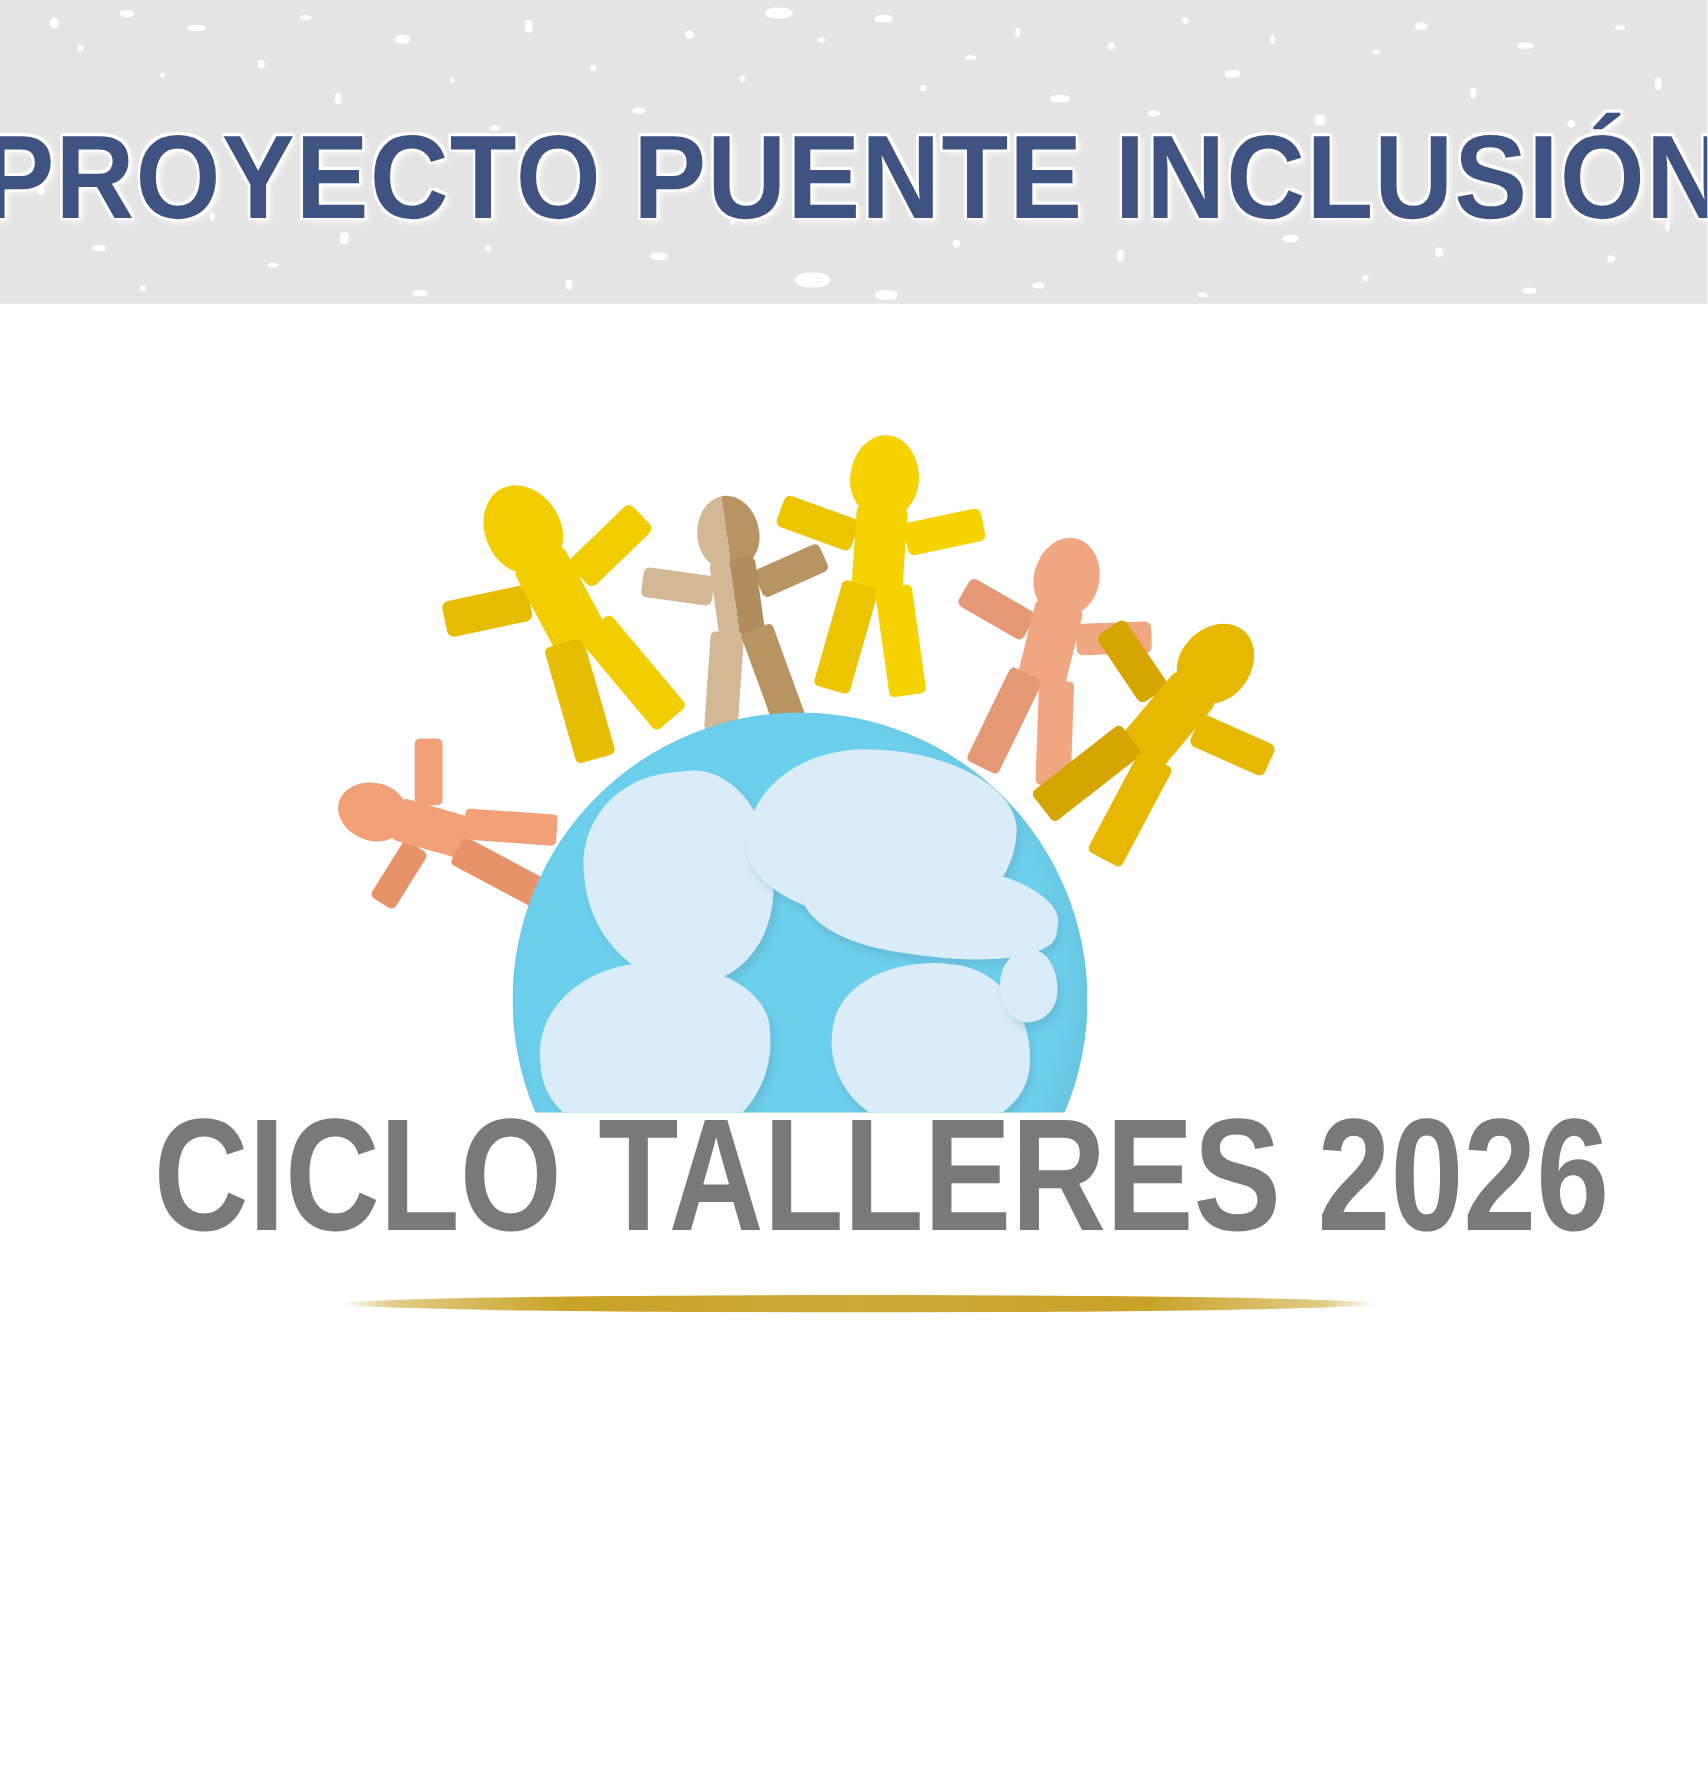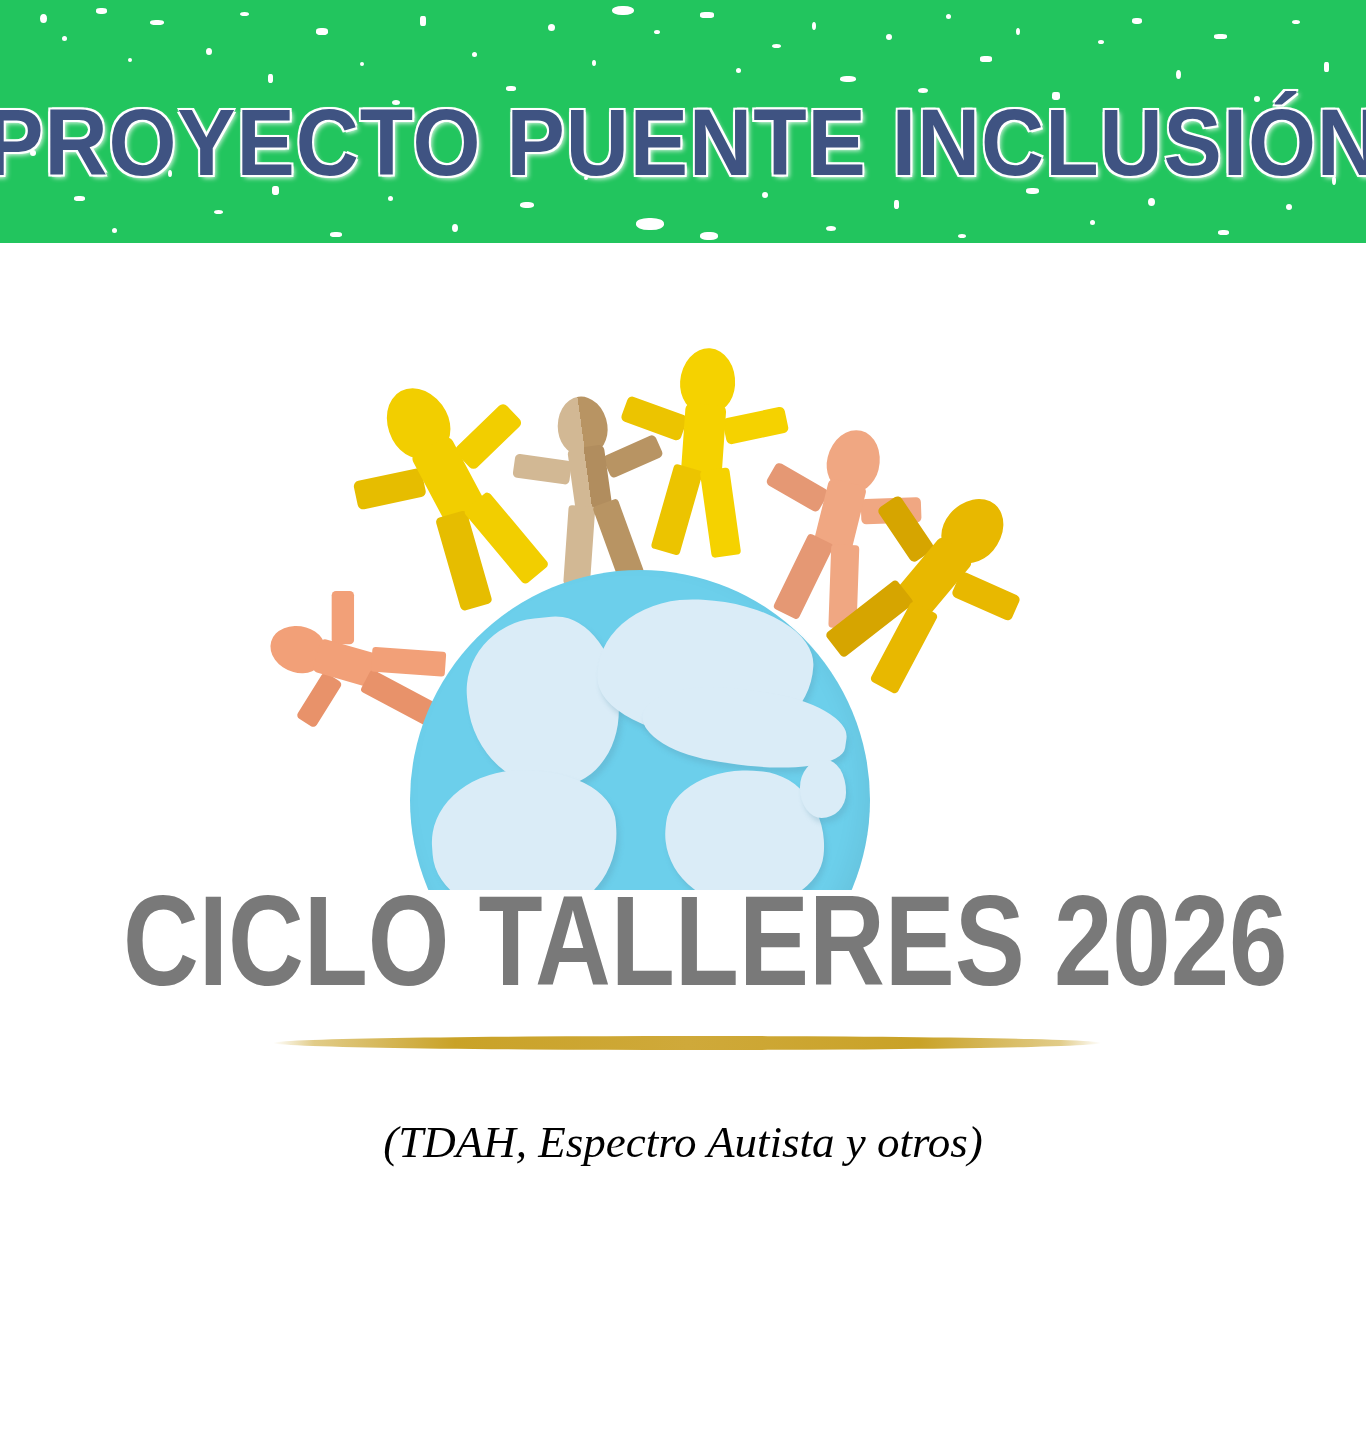--- a/index.html
+++ b/index.html
@@ -8,21 +8,21 @@
     width:1366px;height:1431px;
     background:#ffffff;
     font-family:"Liberation Sans", sans-serif;
     overflow:hidden;
     position:relative;
   }
 
   
   .header-band{
     position:absolute;left:0;top:0;width:1366px;height:243px;
-    background:#22c55e;
+    background:#e5e5e5;
     overflow:hidden;
   }
   .speckles{position:absolute;left:0;top:0;width:100%;height:100%;pointer-events:none;}
   .sp{position:absolute;background:#ffffff;border-radius:50%;}
 
   .header-title{
     position:absolute;left:0;top:0;width:1366px;height:243px;
     display:flex;align-items:center;justify-content:center;
     font-family:"Liberation Sans Narrow","Liberation Sans", sans-serif;
     font-weight:bold;
@@ -299,14 +299,13 @@
   </div>
 </div>
 
 <div class="ciclo">CICLO TALLERES 2026</div>
 
 <div class="divider">
   <div class="lens"></div>
 </div>
 
 <div class="subtitle">
-  <span class="ln">(TDAH, Espectro Autista y otros)</span>
 </div>
 
 </body></html>

